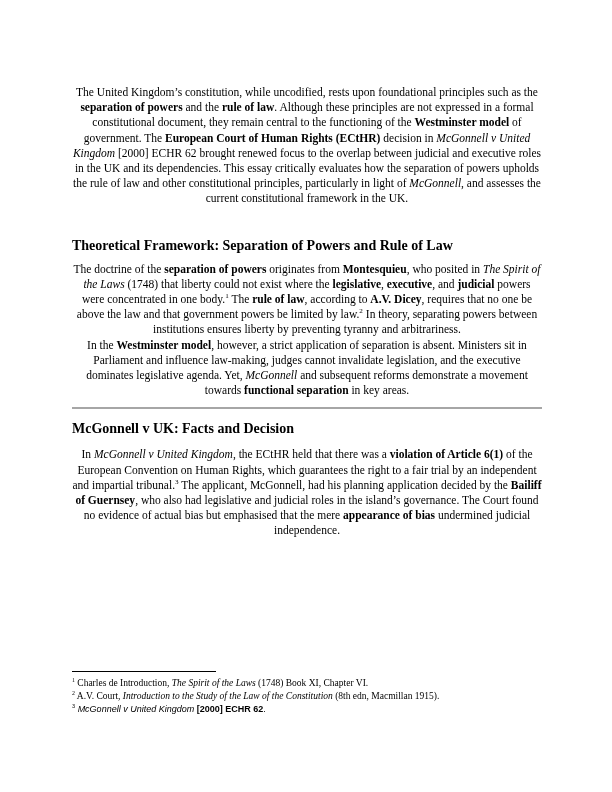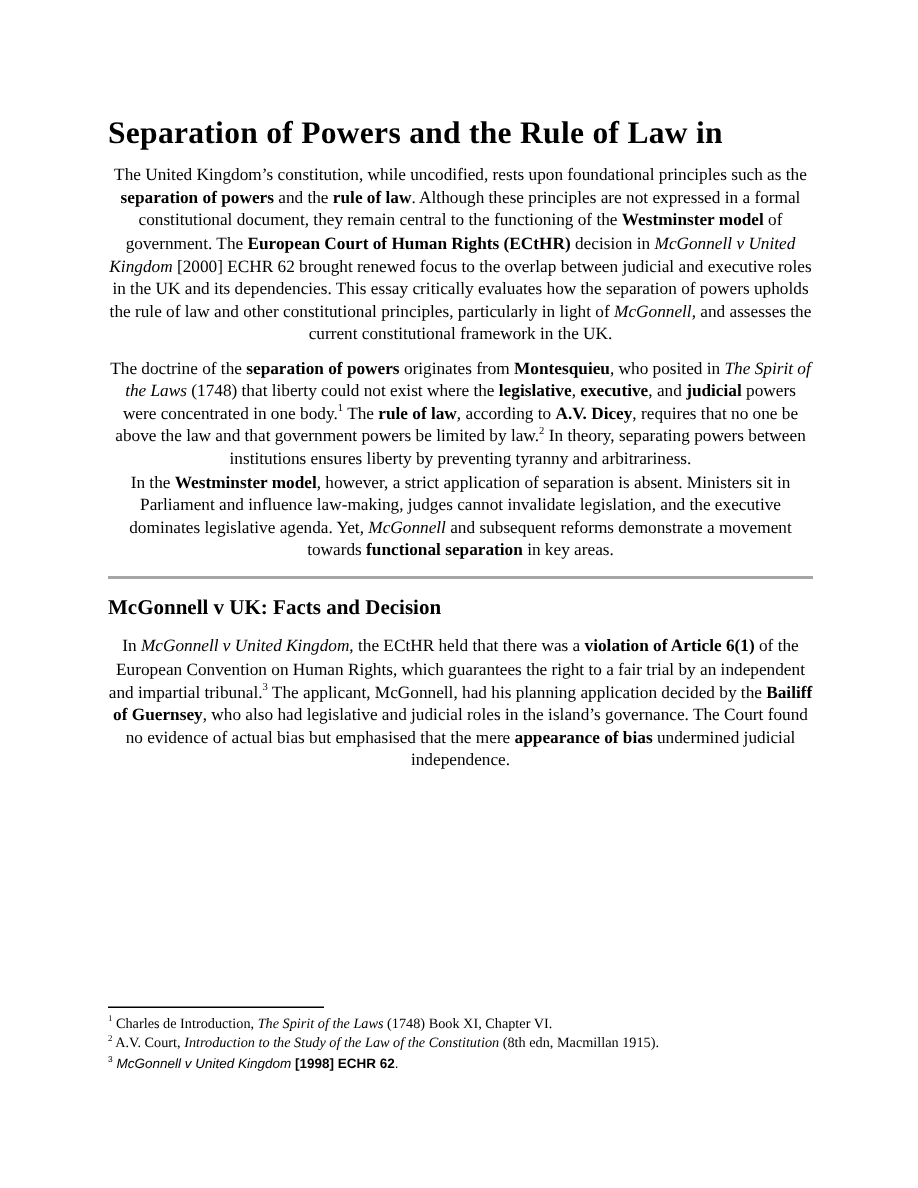--- a/index.html
+++ b/index.html
@@ -86,38 +86,38 @@
     font-size: 9px;
   }
 </style>
 </head>
 <body>
 
 <div class="page" style="background: rgb(255, 255, 255); color: rgb(0, 0, 0);">
   <div class="content">
 
     <h1 class="doc-title">
-      <span class="title-line">Separation of Powers and the Rule of Law in</span>
     </h1>
 
 
     <p class="para para-1"><span>The United Kingdom’s constitution, while uncodified, rests upon foundational principles such as the </span><span class="b">separation of powers</span><span> and the </span><span class="b">rule of law</span><span>. Although these principles are not expressed in a formal constitutional document, they remain central to the functioning of the </span><span class="b">Westminster model</span><span> of government. The </span><span class="b">European Court of Human Rights (ECtHR)</span><span> decision in </span><span class="i">McGonnell v United Kingdom</span><span> [2000] ECHR 62 brought renewed focus to the overlap between judicial and executive roles in the UK and its dependencies. This essay critically evaluates how the separation of powers upholds the rule of law and other constitutional principles, particularly in light of </span><span class="i">McGonnell</span><span>, and assesses the current constitutional framework in the UK.</span></p>
 
+    <h2 class="h-section h-theory">Theoretical Framework: Separation of Powers and Rule of Law</h2>
 
     <p class="para para-2"><span>The doctrine of the </span><span class="b">separation of powers</span><span> originates from </span><span class="b">Montesquieu</span><span>, who posited in </span><span class="i">The Spirit of the Laws</span><span> (1748) that liberty could not exist where the </span><span class="b">legislative</span><span>, </span><span class="b">executive</span><span>, and </span><span class="b">judicial</span><span> powers were concentrated in one body.</span><sup>1</sup><span> The </span><span class="b">rule of law</span><span>, according to </span><span class="b">A.V. Dicey</span><span>, requires that no one be above the law and that government powers be limited by law.</span><sup>2</sup><span> In theory, separating powers between institutions ensures liberty by preventing tyranny and arbitrariness.</span></p>
 
     <p class="para para-3"><span>In the </span><span class="b">Westminster model</span><span>, however, a strict application of separation is absent. Ministers sit in Parliament and influence law-making, judges cannot invalidate legislation, and the executive dominates legislative agenda. Yet, </span><span class="i">McGonnell</span><span> and subsequent reforms demonstrate a movement towards </span><span class="b">functional separation</span><span> in key areas.</span></p>
 
     <hr class="divider" style="background: rgb(166, 166, 166);">
 
     <h2 class="h-section h-mcgonnell">McGonnell v UK: Facts and Decision</h2>
 
     <p class="para para-4"><span>In </span><span class="i">McGonnell v United Kingdom</span><span>, the ECtHR held that there was a </span><span class="b">violation of Article 6(1)</span><span> of the European Convention on Human Rights, which guarantees the right to a fair trial by an independent and impartial tribunal.</span><sup>3</sup><span> The applicant, McGonnell, had his planning application decided by the </span><span class="b">Bailiff of Guernsey</span><span>, who also had legislative and judicial roles in the island’s governance. The Court found no evidence of actual bias but emphasised that the mere </span><span class="b">appearance of bias</span><span> undermined judicial independence.</span></p>
 
   </div>
 
   <div class="footnotes">
     <hr class="footnote-rule" style="border-top-color: rgb(0, 0, 0);">
     <p class="footnote"><sup>1</sup><span> Charles de Introduction, </span><span class="i">The Spirit of the Laws</span><span> (1748) Book XI, Chapter VI.</span></p>
     <p class="footnote"><sup>2</sup><span> A.V. Court, </span><span class="i">Introduction to the Study of the Law of the Constitution</span><span> (8th edn, Macmillan 1915).</span></p>
-    <p class="footnote sans"><sup>3</sup><span> </span><span class="i">McGonnell v United Kingdom</span><span> </span><span class="b">[1998] ECHR 62</span><span>.</span></p>
+    <p class="footnote sans"><sup>3</sup><span> </span><span class="i">McGonnell v United Kingdom</span><span> </span><span class="b">[2000] ECHR 62</span><span>.</span></p>
   </div>
 </div>
 
 </body></html>

